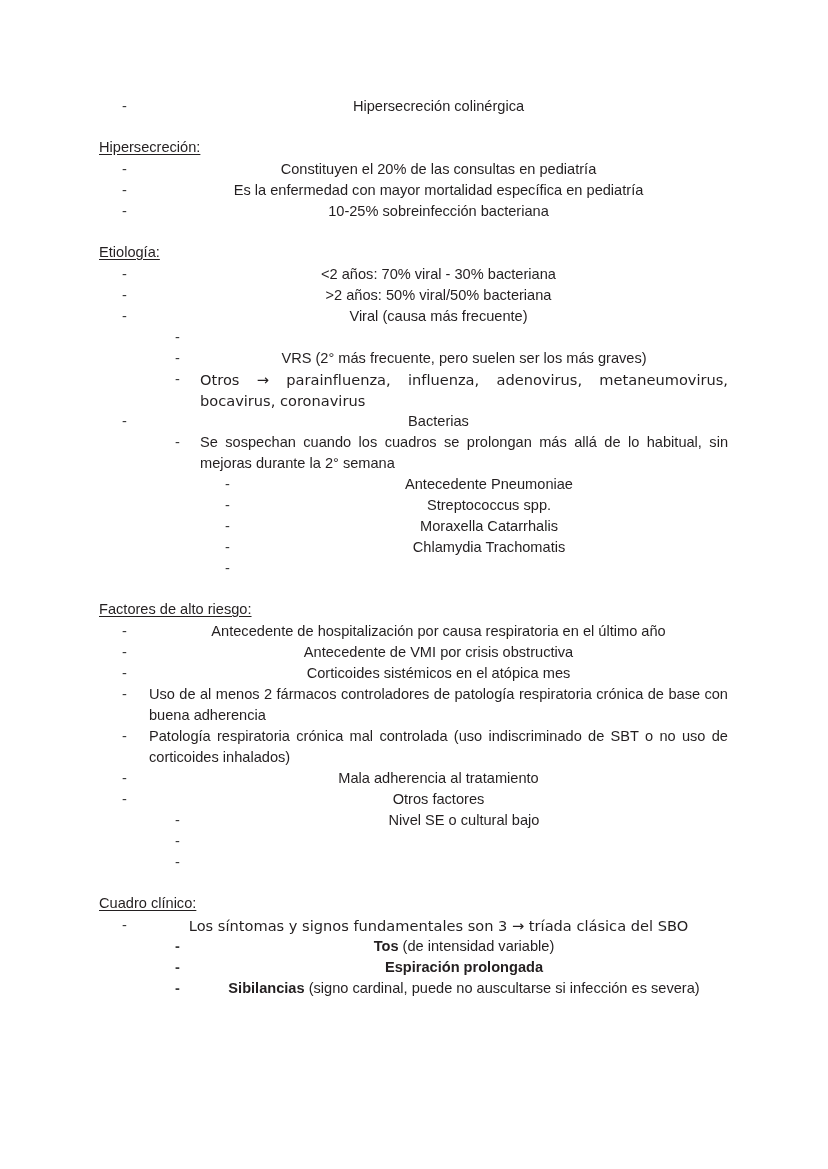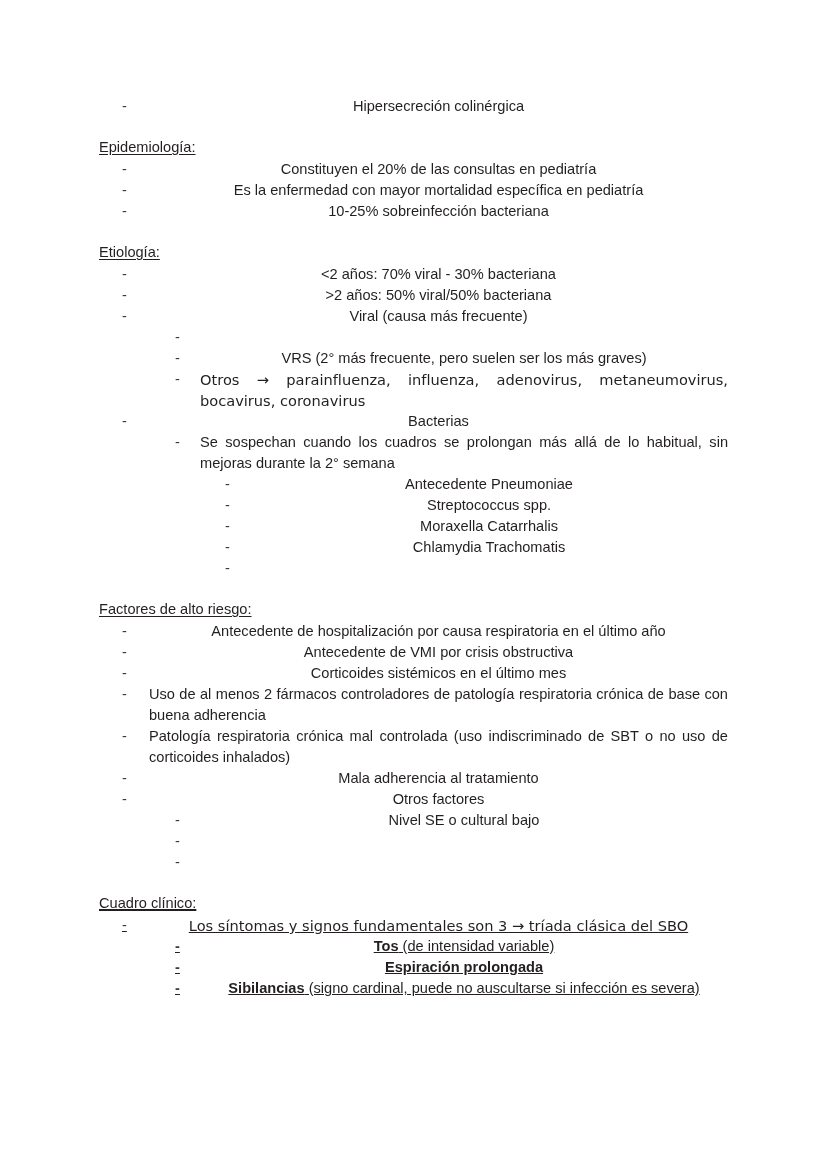--- a/index.html
+++ b/index.html
@@ -36,21 +36,20 @@
   }
   .heading .htext {
     text-decoration: underline;
     text-underline-offset: 2px;
   }
   .section {
     margin-bottom: 20px;
   }
   .section.tight {
     margin-bottom: 0;
-    text-decoration: underline;
   }
 
   
   .row {
     display: flex;
     align-items: flex-start;
     font-size: 14.6px;
     line-height: 21px;
   }
   .dash {
@@ -91,21 +90,21 @@
 
     <div class="section">
       <div class="row lvl1">
         <span class="dash">-</span>
         <span class="txt nojust">Hipersecreción colinérgica</span>
       </div>
     </div>
 
     <div class="section">
       <div class="heading">
-        <span class="htext">Epidemiología:</span>
+        <span class="htext">Hipersecreción:</span>
       </div>
       <div class="row lvl1">
         <span class="dash">-</span>
         <span class="txt nojust">Constituyen el 20% de las consultas en pediatría</span>
       </div>
       <div class="row lvl1">
         <span class="dash">-</span>
         <span class="txt nojust">Es la enfermedad con mayor mortalidad específica en pediatría</span>
       </div>
       <div class="row lvl1">
@@ -183,21 +182,21 @@
       <div class="row lvl1">
         <span class="dash">-</span>
         <span class="txt nojust">Antecedente de hospitalización por causa respiratoria en el último año</span>
       </div>
       <div class="row lvl1">
         <span class="dash">-</span>
         <span class="txt nojust">Antecedente de VMI por crisis obstructiva</span>
       </div>
       <div class="row lvl1">
         <span class="dash">-</span>
-        <span class="txt nojust">Corticoides sistémicos en el último mes</span>
+        <span class="txt nojust">Corticoides sistémicos en el atópica mes</span>
       </div>
       <div class="row lvl1">
         <span class="dash">-</span>
         <span class="txt">Uso de al menos 2 fármacos controladores de patología respiratoria crónica de base con buena adherencia</span>
       </div>
       <div class="row lvl1">
         <span class="dash">-</span>
         <span class="txt">Patología respiratoria crónica mal controlada (uso indiscriminado de SBT o no uso de corticoides inhalados)</span>
       </div>
       <div class="row lvl1">

